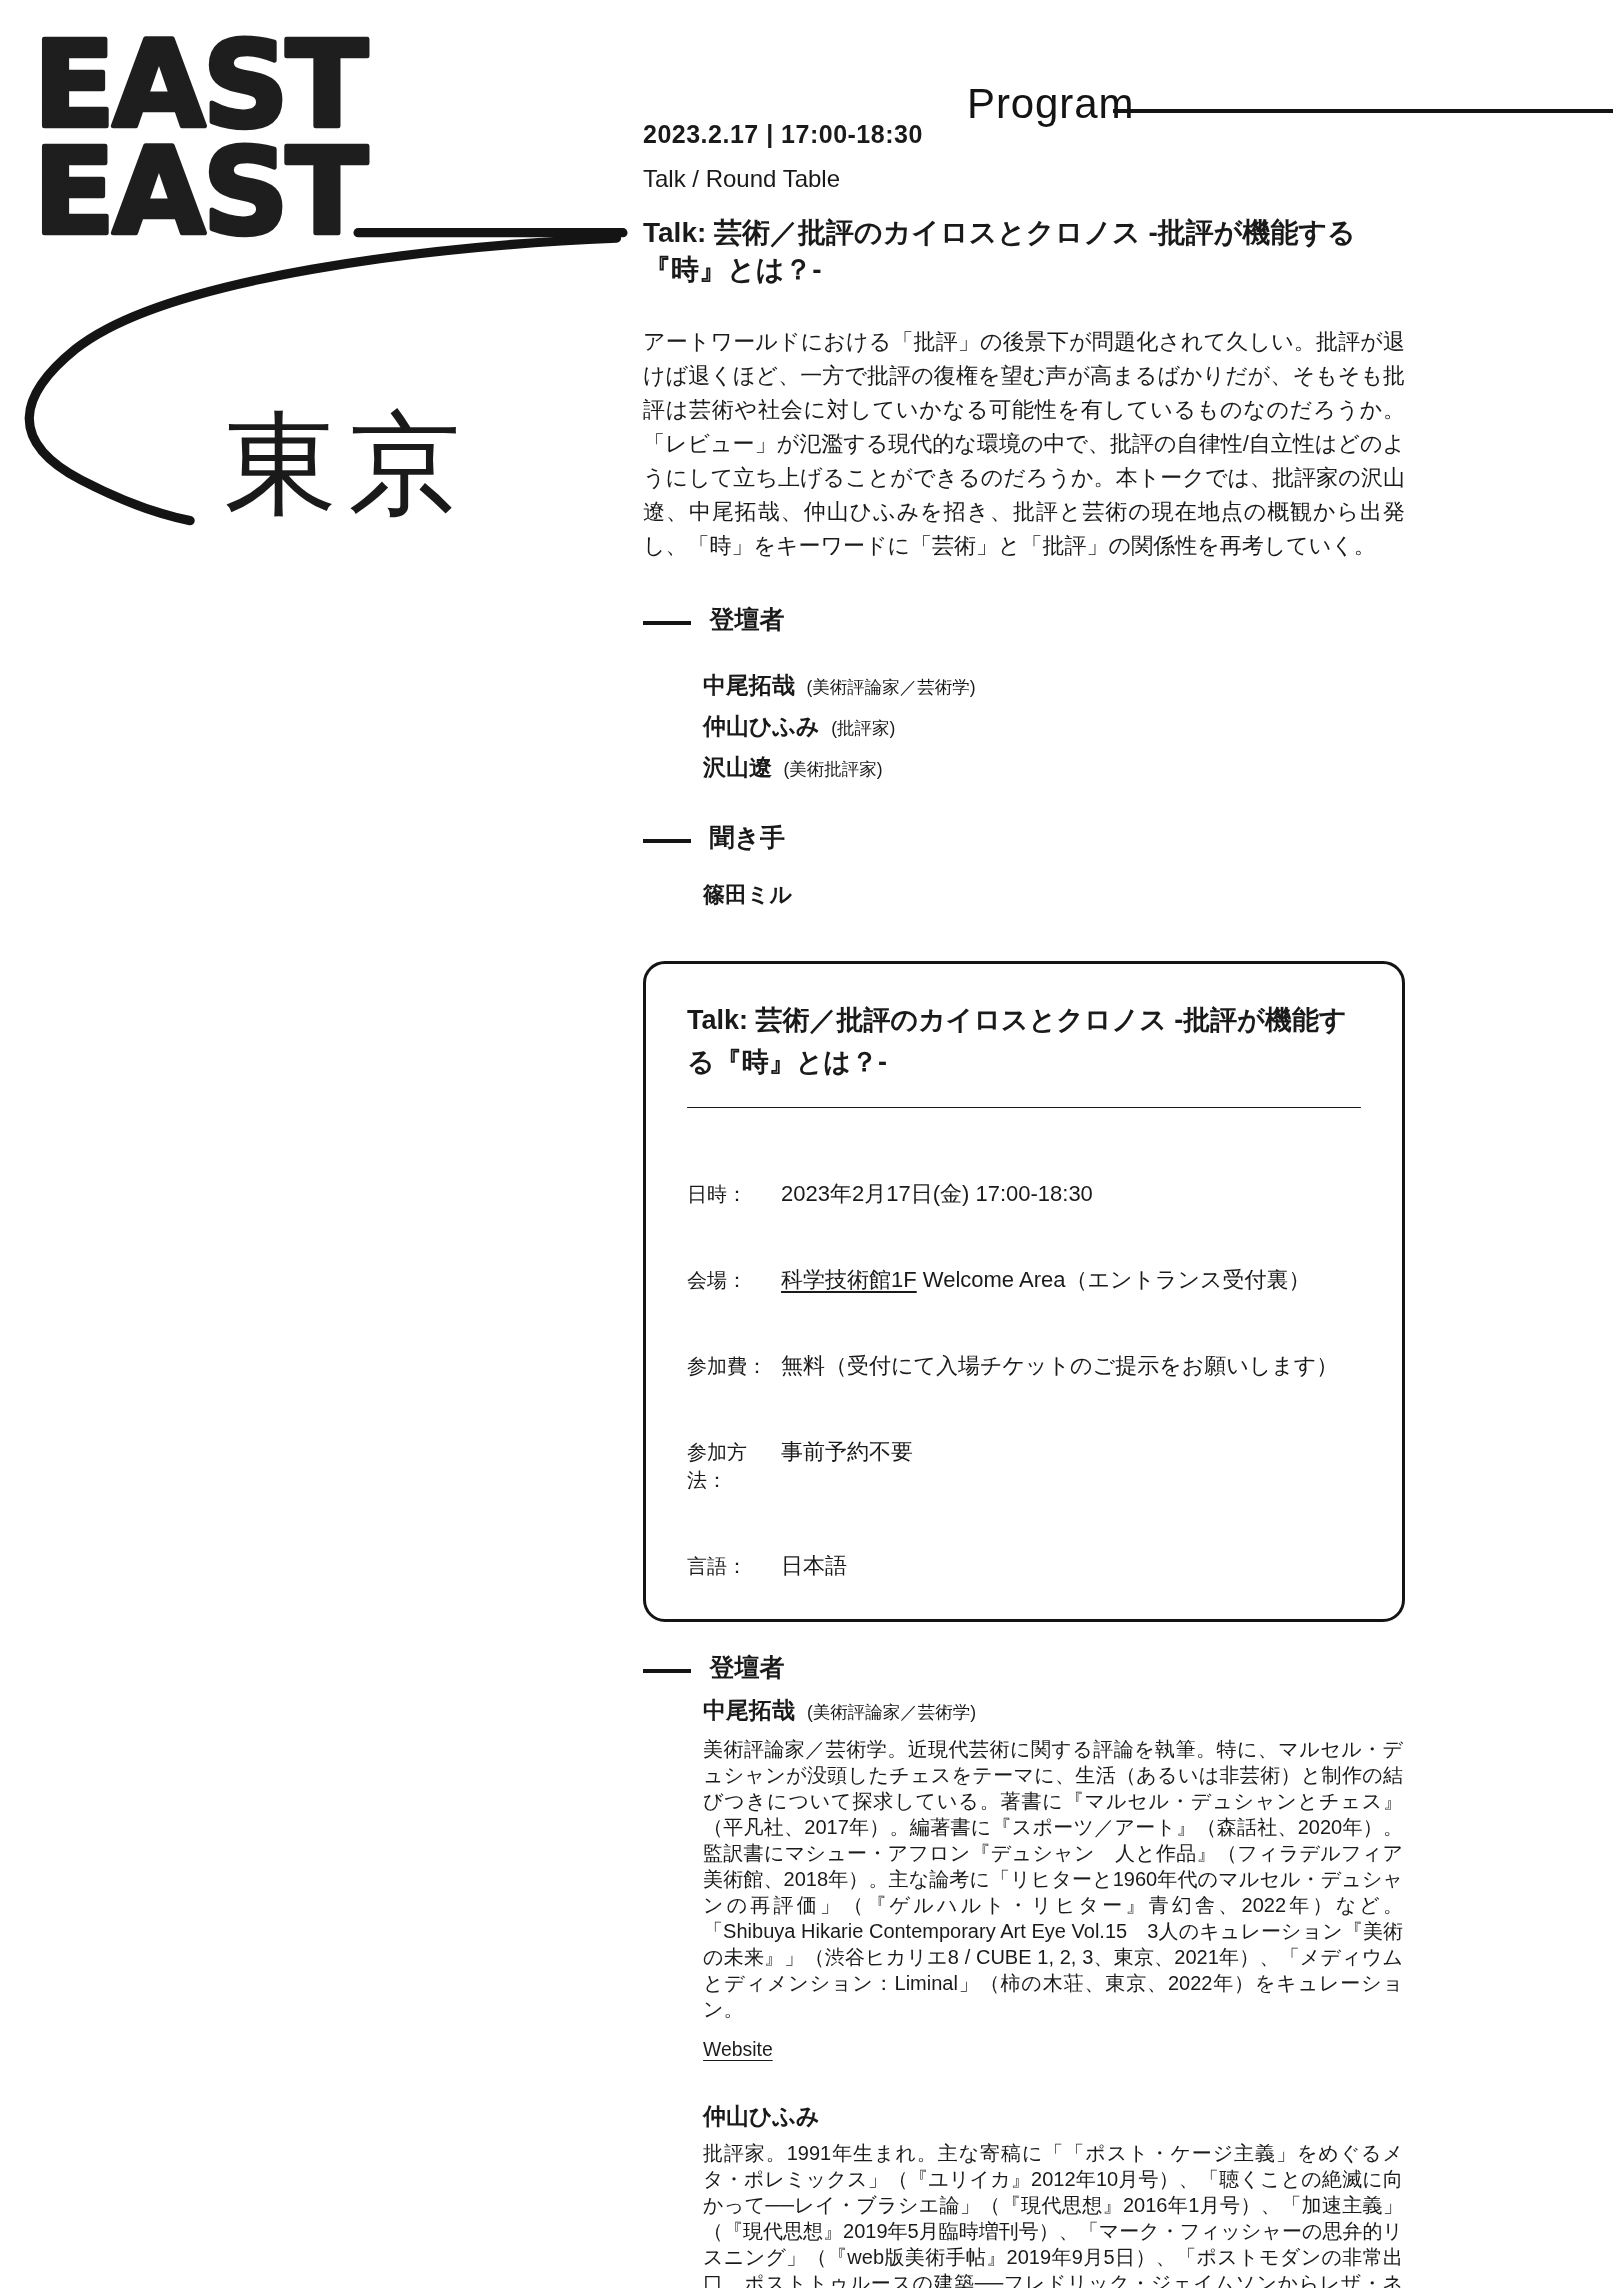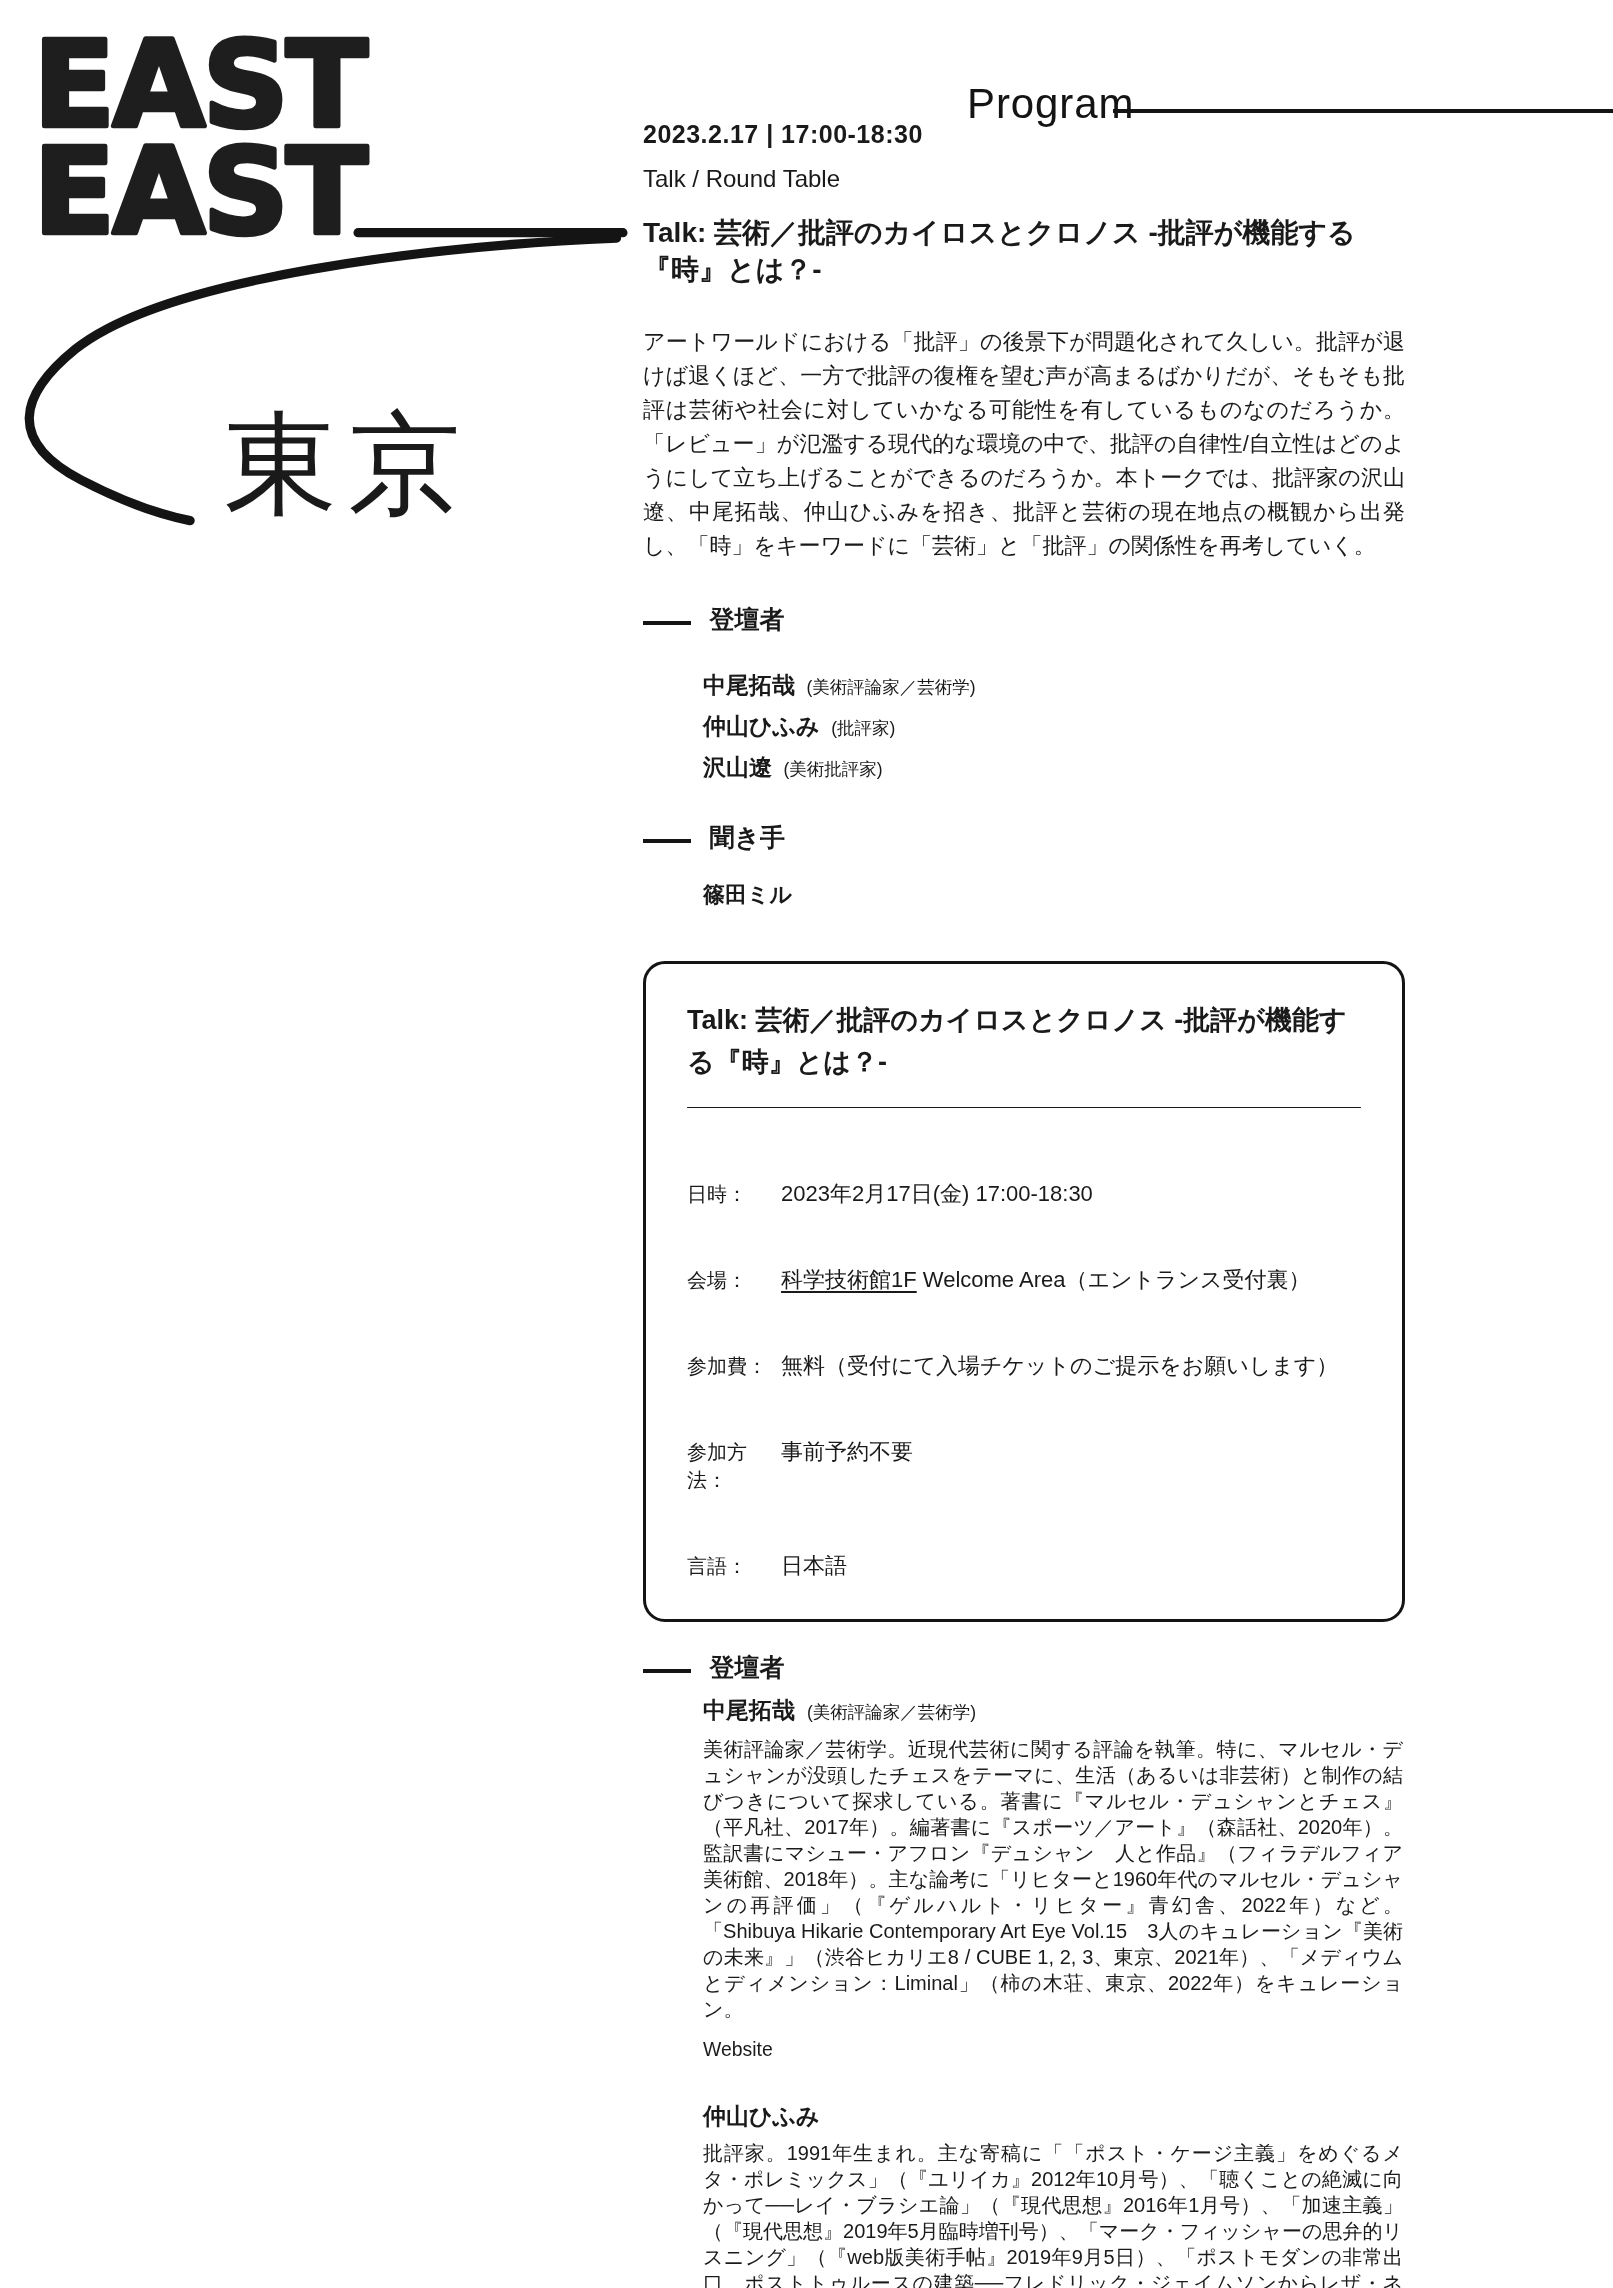--- a/index.html
+++ b/index.html
@@ -62,21 +62,21 @@
   .venue-link { text-decoration:underline; text-underline-offset:3.7px; color:#1a1a1a; cursor:pointer; }
 
   
   .profiles { margin-left:60px; }
   .profile-name { margin-top:41px; font-size:23px; font-weight:700; line-height:29px; }
   .profile-name.first { margin-top:13px; }
   .profile-role { font-size:17.5px; font-weight:500; margin-left:5.5px; }
   .profile-bio { margin-top:9.2px; font-size:20px; line-height:26px; text-align:justify; width:700px; }
   .website-link {
     display:inline-block; margin-top:14.8px; font-size:19.4px; line-height:24px;
-    text-underline-offset:3.7px; color:#1a1a1a; cursor:pointer;
+    text-decoration:underline; text-underline-offset:3.7px; color:#1a1a1a; cursor:pointer;
   }
 </style>
 </head>
 <body>
 
 <div class="page">
 
   <svg class="logo" viewBox="0 0 700 600" xmlns="http://www.w3.org/2000/svg">
     <g fill="#1e1e1e" stroke="#1e1e1e" stroke-width="5" stroke-linejoin="round" font-family="'DejaVu Sans','Liberation Sans',sans-serif" font-weight="700">
       <text x="36" y="136" font-size="130" letter-spacing="-3">EAST</text>

